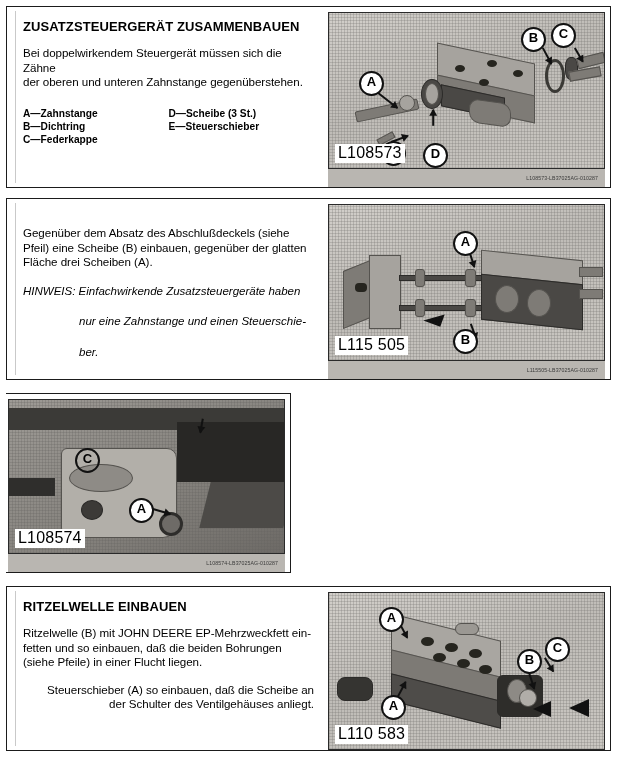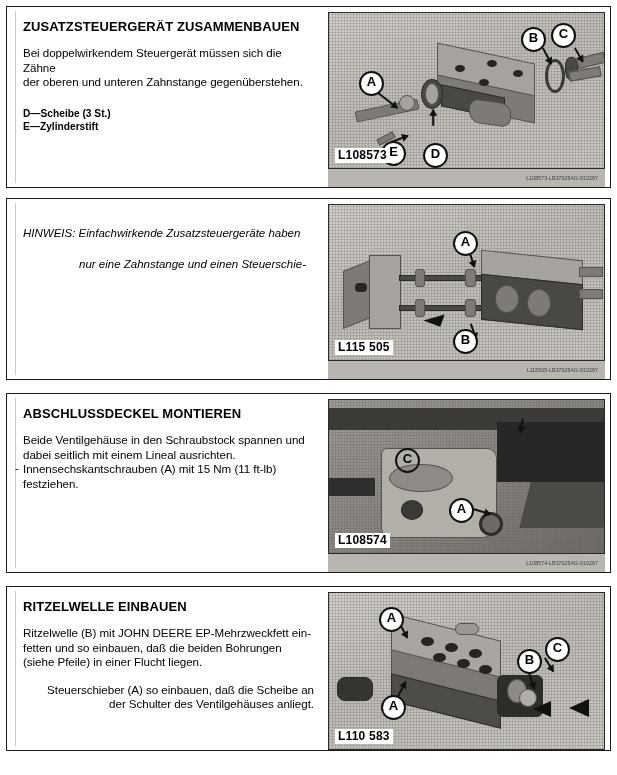--- a/index.html
+++ b/index.html
@@ -119,22 +119,22 @@
       repeating-linear-gradient(0deg, rgba(120,118,115,0.30) 0 1px, rgba(255,255,255,0) 1px 3px),
       repeating-linear-gradient(90deg, rgba(120,118,115,0.30) 0 1px, rgba(255,255,255,0) 1px 3px),
       linear-gradient(160deg, #d2cfca 0%, #bfbcb7 45%, #cac7c2 100%);
   }
   .fig-id {
     position: absolute;
     left: 6px;
     bottom: 5px;
     background: #ffffff;
     color: #000;
-    font-weight: bold;
-    font-size: 12px;
+    font-weight: normal;
+    font-size: 16px;
     padding: 0px 3px 1px 3px;
     letter-spacing: 0.2px;
     z-index: 9;
   }
   .fig-credit {
     position: absolute;
     right: 7px;
     font-size: 5.2px;
     color: #3a3a3a;
     letter-spacing: 0.1px;
@@ -198,22 +198,27 @@
 
 <div class="page">
 
   <div class="panel" style="top:6px;height:182px;">
     <div class="panel-text">
       <div class="heading">ZUSATZSTEUERGERÄT ZUSAMMENBAUEN</div>
       <div class="body-text" style="white-space:pre-line;margin-top:0">Bei doppelwirkendem Steuergerät müssen sich die Zähne
 der oberen und unteren Zahnstange gegenüberstehen.</div>
       <div class="legend">
         <div class="legend-col">
+          <div class="legend-row">A—Zahnstange</div>
+          <div class="legend-row">B—Dichtring</div>
+          <div class="legend-row">C—Federkappe</div>
+        </div>
+        <div class="legend-col">
           <div class="legend-row">D—Scheibe (3 St.)</div>
-          <div class="legend-row">E—Zylinderstift</div>
+          <div class="legend-row">E—Steuerschieber</div>
         </div>
       </div>
     </div>
 
     <div class="panel-fig">
       <div class="photo">
         <div class="photo-frame" style="height:157px">
 
           <div class="part lite" style="left:108px;top:40px;width:96px;height:44px;transform:skewY(12deg);"></div>
           <div class="part mid" style="left:108px;top:72px;width:96px;height:26px;transform:skewY(12deg);"></div>
@@ -252,23 +257,27 @@
 
           <div class="fig-id">L108573</div>
         </div>
         <div class="fig-credit" style="top:163px;">L108573-LB37025AG-010287</div>
       </div>
     </div>
   </div>
 
   <div class="panel" style="top:198px;height:182px;">
     <div class="panel-text">
+      <div class="body-text" style="white-space:pre-line;margin-top:14px">Gegenüber dem Absatz des Abschlußdeckels (siehe
+Pfeil) eine Scheibe (B) einbauen, gegenüber der glatten
+Fläche drei Scheiben (A).</div>
       <div class="note">
         <span style="font-style:italic;font-weight:normal">HINWEIS:</span><span> Einfachwirkende Zusatzsteuergeräte haben</span>
         <span class="note-ind">nur eine Zahnstange und einen Steuerschie-</span>
+        <span class="note-ind">ber.</span>
       </div>
     </div>
 
     <div class="panel-fig">
       <div class="photo">
         <div class="photo-frame" style="height:157px">
 
           <div class="part mid" style="left:14px;top:60px;width:28px;height:56px;transform:skewY(-22deg);"></div>
           <div class="part lite" style="left:40px;top:50px;width:30px;height:72px;"></div>
           <div class="hole" style="left:26px;top:78px;width:12px;height:9px;border-radius:4px;"></div>
@@ -296,30 +305,20 @@
           <div class="callout" style="left:124px;top:124px;">B</div>
 
           <div class="fig-id">L115 505</div>
         </div>
         <div class="fig-credit" style="top:163px;">L115505-LB37025AG-010287</div>
       </div>
     </div>
   </div>
 
   <div class="panel" style="top:393px;height:180px;">
-    <div class="panel-text">
-      <div class="heading">ABSCHLUSSDECKEL MONTIEREN</div>
-      <div style="position:relative">
-        <span class="stray-dash" style="top:28px;left:-8px;font-size:11.6px;">-</span>
-        <div class="body-text" style="white-space:pre-line">Beide Ventilgehäuse in den Schraubstock spannen und
-dabei seitlich mit einem Lineal ausrichten.
-Innensechskantschrauben (A) mit 15 Nm (11 ft-lb)
-festziehen.</div>
-      </div>
-    </div>
 
     <div class="panel-fig">
       <div class="photo">
         <div class="photo-frame" style="height:155px;background:
             repeating-linear-gradient(0deg, rgba(100,98,95,0.28) 0 1px, rgba(255,255,255,0) 1px 3px),
             repeating-linear-gradient(90deg, rgba(100,98,95,0.28) 0 1px, rgba(255,255,255,0) 1px 3px),
             linear-gradient(150deg, #9e9b96 0%, #86837e 55%, #6d6a66 100%);">
 
           <div class="part dark" style="left:0;top:8px;width:100%;height:22px;border:none;background:#3b3a37;"></div>
           <div class="part dark" style="left:0;top:78px;width:46px;height:18px;border:none;background:#2f2e2c;"></div>

